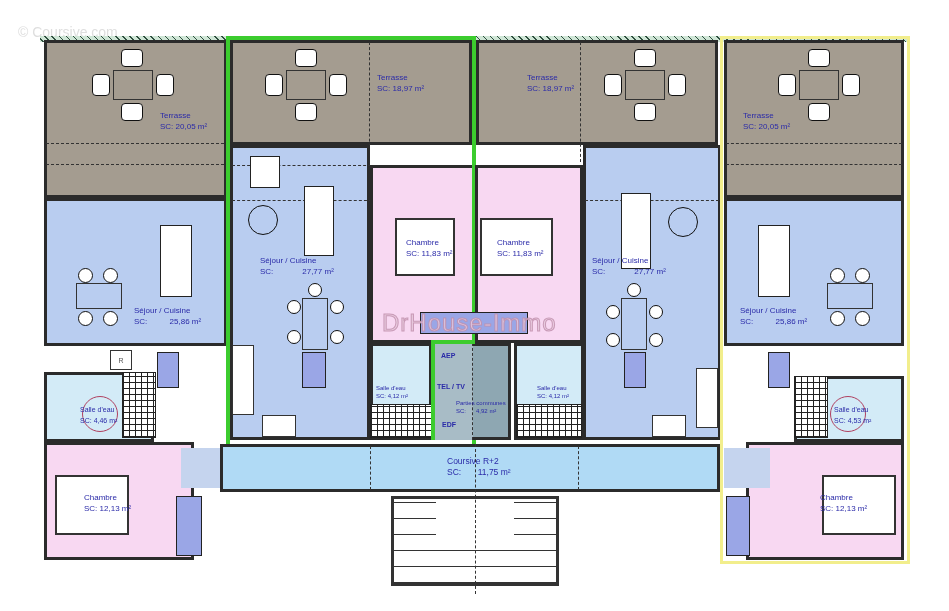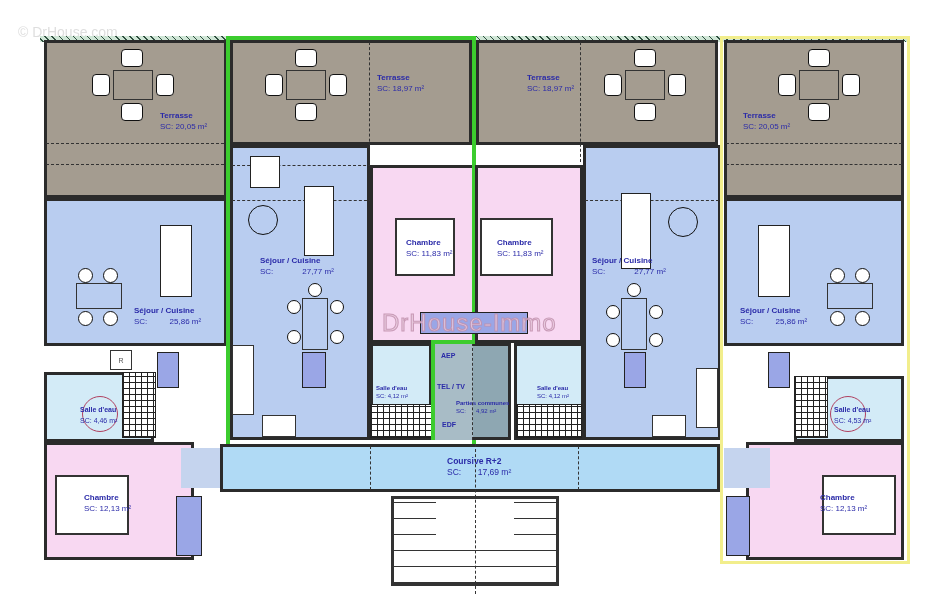--- a/index.html
+++ b/index.html
@@ -8,39 +8,39 @@
   .wall{border:3px solid #2b2b2b;}
   .hatch{background:repeating-linear-gradient(45deg,#cfe6d6 0 2px,#2f4f3f 2px 3px,#cfe6d6 3px 5px);}
   .terrace{background:#a49c90;}
   .living{background:#b9cdf0;}
   .bed{background:#f8d8f2;}
   .bath{background:#d3ebf7;}
   .corridor{background:#b0daf5;}
   .tech{background:#8ea7b2;}
   .closet{background:#9aa6e6;border:1.5px solid #222;}
   .lbl{color:#2a2aa8;font-size:8px;line-height:11px;white-space:nowrap;}
-  .lbl b{font-weight:bold;display:block;}
+  .lbl b{font-weight:normal;display:block;}
   .dash{border-top:1.5px dashed #333;height:0;}
   .vdash{border-left:1.5px dashed #333;width:0;}
   .chair{background:#fff;border:1.5px solid #111;border-radius:4px;}
   .tbl{border:1.5px solid #333;background:transparent;}
   .round{border-radius:50%;border:1.5px solid #111;background:#fff;}
   .bedbox{background:#fff;border:2px solid #333;}
   .sofa{background:#fff;border:1.5px solid #222;}
   .highlight-green{border:4px solid #3ccc2e;}
   .highlight-yellow{border:3px solid #f2ee8c;}
   .watermark{color:rgba(230,200,220,0.85);font-size:24px;letter-spacing:1px;-webkit-text-stroke:1px rgba(190,140,170,0.8);}
   .topmark{color:rgba(200,200,200,0.6);font-size:14px;}
   .grid{background:repeating-linear-gradient(0deg,#222 0 1px,transparent 1px 6px),repeating-linear-gradient(90deg,#222 0 1px,#fff 1px 6px);border:1px solid #222;}
   .stairs{background:repeating-linear-gradient(0deg,#333 0 1.5px,#fff 1.5px 16px);border:3px solid #333;}
 </style>
 </head>
 <body>
 
-<div class="abs topmark" style="left:18px;top:24px;">© DrHouse.com</div>
+<div class="abs topmark" style="left:18px;top:24px;">© Coursive.com</div>
 
 <div class="abs hatch" style="left:40px;top:36px;width:870px;height:6px;"></div>
 
 <div class="abs terrace wall" style="left:44px;top:40px;width:183px;height:158px;"></div>
 <div class="abs dash" style="left:46px;top:143px;width:178px;"></div>
 <div class="abs dash" style="left:46px;top:164px;width:178px;"></div>
 <div class="abs tbl" style="left:113px;top:70px;width:40px;height:30px;"></div>
 <div class="abs chair" style="left:121px;top:49px;width:22px;height:18px;"></div>
 <div class="abs chair" style="left:121px;top:103px;width:22px;height:18px;"></div>
 <div class="abs chair" style="left:92px;top:74px;width:18px;height:22px;"></div>
@@ -170,21 +170,21 @@
 <div class="abs round" style="left:606px;top:333px;width:14px;height:14px;"></div>
 <div class="abs round" style="left:649px;top:333px;width:14px;height:14px;"></div>
 <div class="abs closet" style="left:624px;top:352px;width:22px;height:36px;"></div>
 <div class="abs" style="left:696px;top:368px;width:22px;height:60px;background:#fff;border:1px solid #333;"></div>
 <div class="abs" style="left:652px;top:415px;width:34px;height:22px;background:#fff;border:1px solid #333;"></div>
 
 <div class="abs corridor wall" style="left:220px;top:444px;width:500px;height:48px;"></div>
 <div class="abs vdash" style="left:370px;top:446px;height:44px;"></div>
 <div class="abs vdash" style="left:578px;top:446px;height:44px;"></div>
 <div class="abs lbl" style="left:447px;top:456px;font-size:8.5px;">
-  <b>Coursive R+2</b><span>SC:</span>&nbsp;&nbsp;&nbsp;&nbsp;&nbsp;&nbsp;&nbsp;<span>17,69 m²</span>
+  <b>Coursive R+2</b><span>SC:</span>&nbsp;&nbsp;&nbsp;&nbsp;&nbsp;&nbsp;&nbsp;<span>11,75 m²</span>
 </div>
 
 <div class="abs stairs" style="left:391px;top:496px;width:168px;height:90px;"></div>
 <div class="abs" style="left:436px;top:499px;width:78px;height:40px;background:#fff;"></div>
 <div class="abs vdash" style="left:475px;top:444px;height:150px;"></div>
 
 <div class="abs terrace wall" style="left:724px;top:40px;width:180px;height:158px;"></div>
 <div class="abs dash" style="left:726px;top:143px;width:176px;"></div>
 <div class="abs dash" style="left:726px;top:164px;width:176px;"></div>
 <div class="abs tbl" style="left:799px;top:70px;width:40px;height:30px;"></div>

